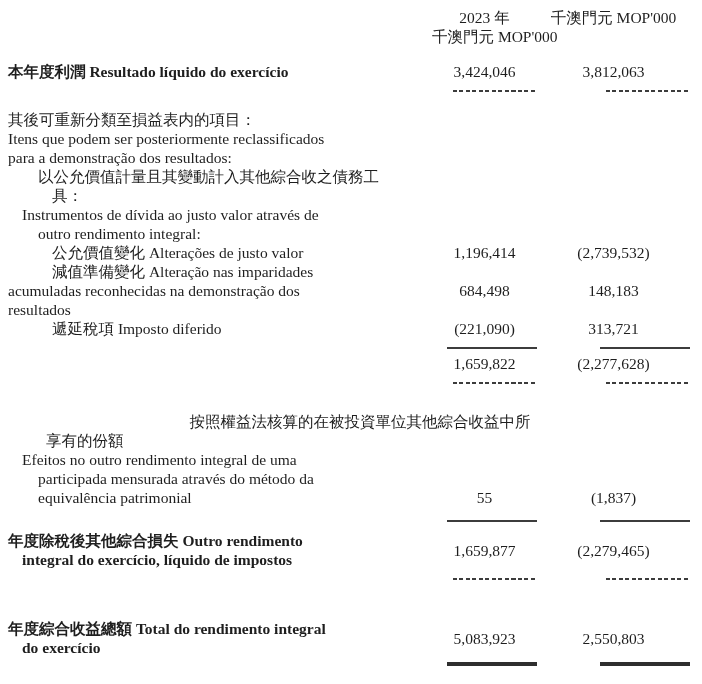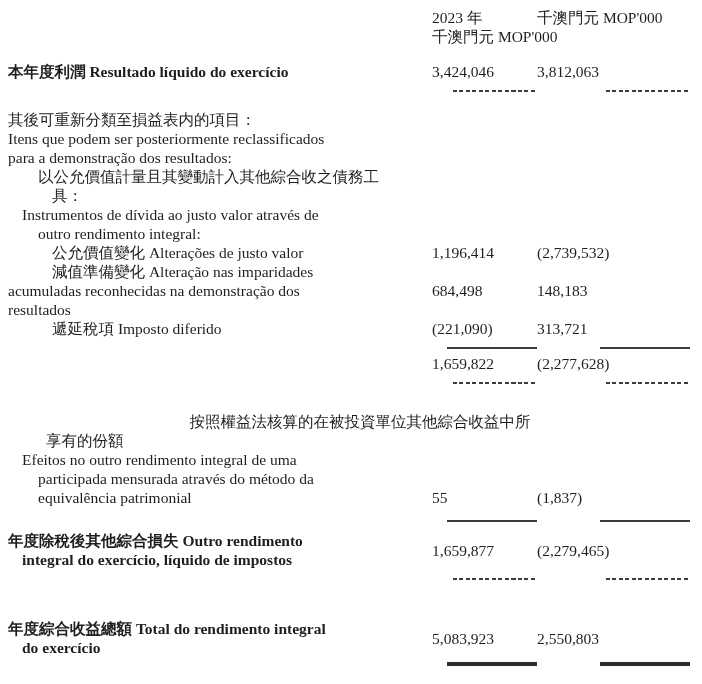--- a/index.html
+++ b/index.html
@@ -11,22 +11,22 @@
     font-family:"Liberation Serif","DejaVu Serif",serif;
     font-size:15.5px;
     line-height:19px;
     box-sizing:border-box;
     padding:8px 12px 0 8px;
     overflow:hidden;
   }
   .row{display:grid;grid-template-columns:1fr 105px 153px;align-items:baseline;}
   .row.center{align-items:center;}
   .label{padding-right:6px;}
-  .num{text-align:left;white-space:nowrap;font-family:Liberation Serif, serif;}
-  .hdr{text-align:left;white-space:nowrap;}
+  .num{text-align:center;white-space:nowrap;font-family:Liberation Serif, serif;}
+  .hdr{text-align:center;white-space:nowrap;}
   .bold{font-weight:700;}
   
   .i1{padding-left:14px;}   
   .i2{padding-left:22px;text-align:center;}   
   .i3{padding-left:30px;}   
   .i4{padding-left:38px;}   
   .i5{padding-left:44px;}   
   
   .rule-solid{height:2px;background:#3c3c3c;width:90px;margin-left:auto;}
   .rule-dashed{height:2px;width:84px;margin-left:auto;

